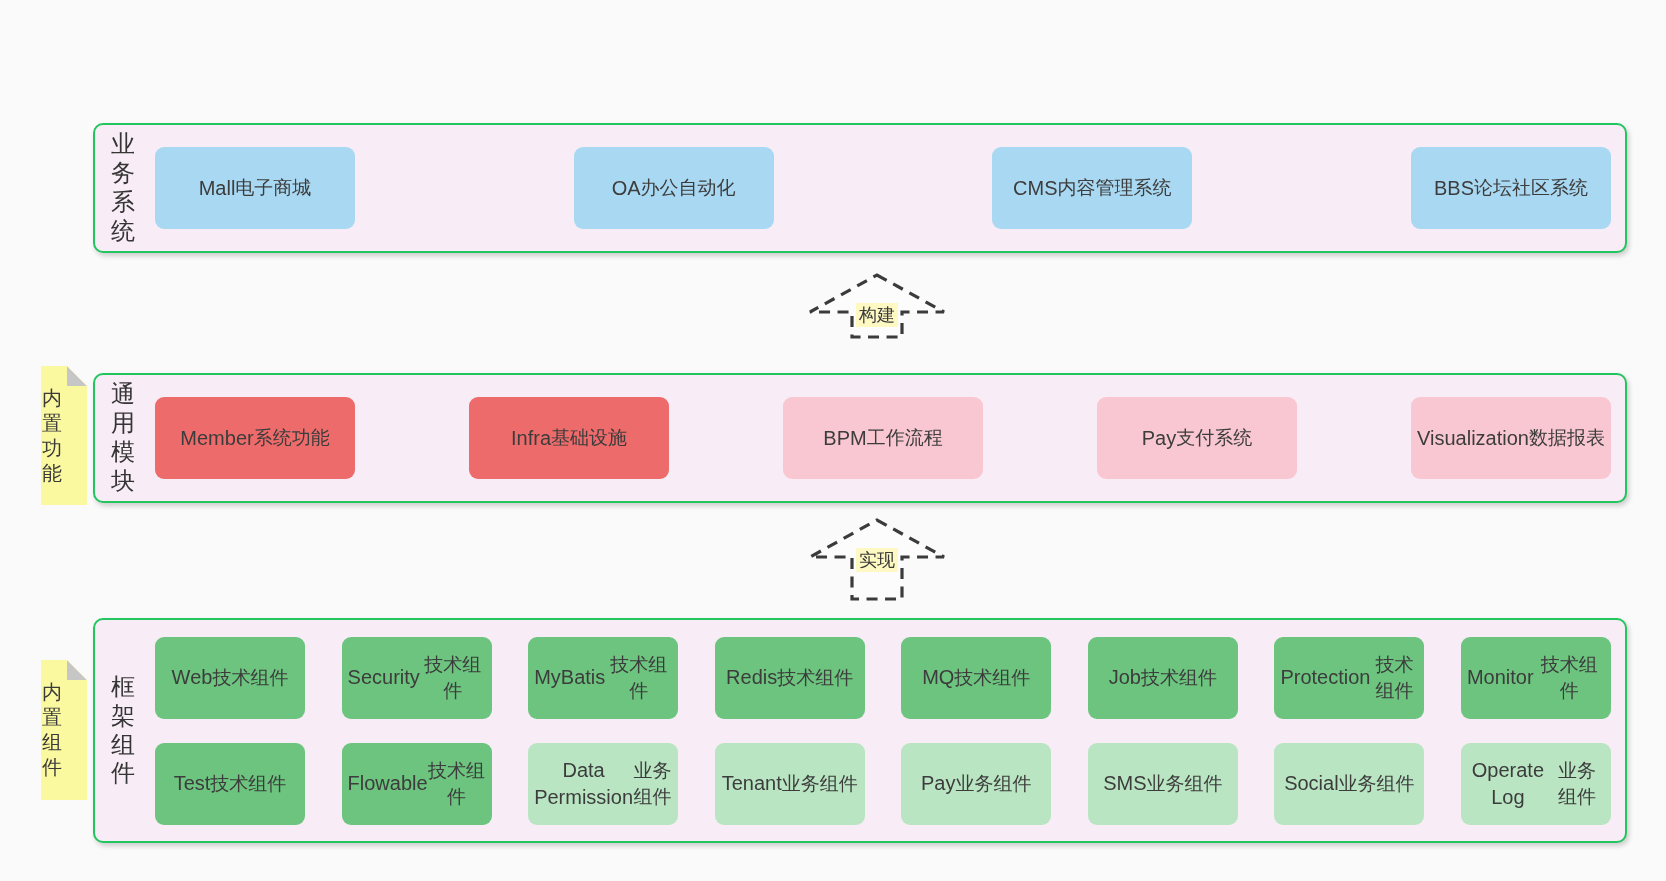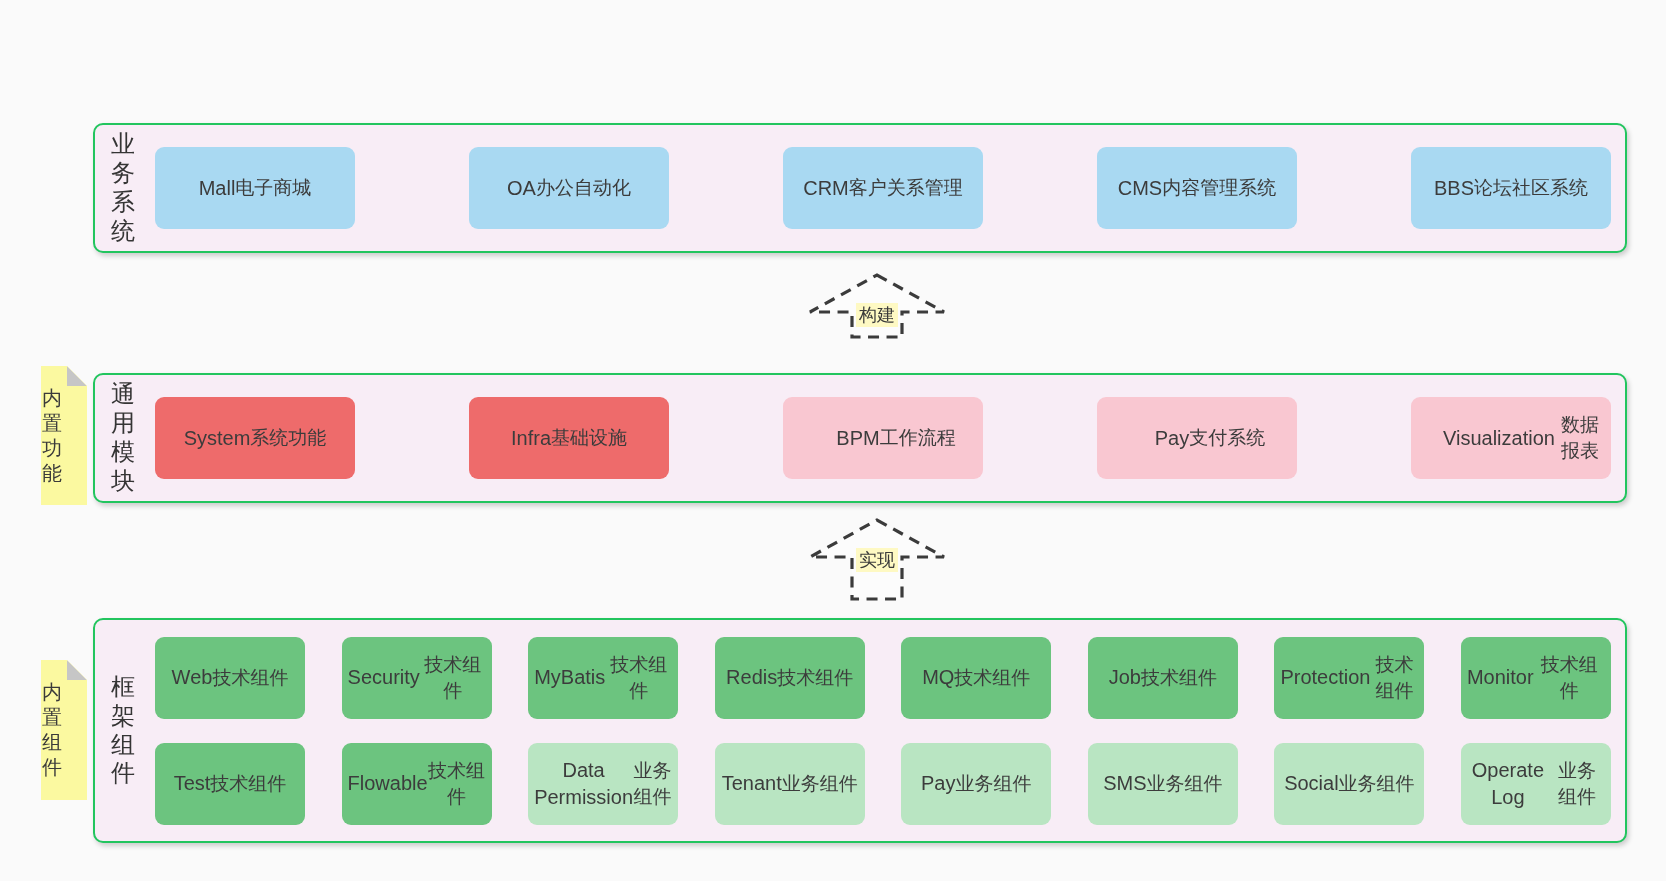--- a/index.html
+++ b/index.html
@@ -37,21 +37,21 @@
     box-sizing:border-box; border-radius:9px;
     display:flex; flex-direction:row; align-items:center; justify-content:center;
     text-align:center; padding:2px 6px;
   }
   #panel-business .box, #panel-modules .box { width:200px; height:82px; }
   #panel-components .box { width:150px; height:82px; }
   .box-name { font-size:20px; line-height:1.35; }
   .box-desc { font-size:19px; line-height:1.35; }
   .v-blue       { background:#a9d9f2; }
   .v-red        { background:#ee6b6b; }
-  .v-pink       { background:#f9c7d1;padding-left:32px; }
+  .v-pink       { background:#f9c7d1; }
   .v-green      { background:#6cc47f; }
   .v-lightgreen { background:#b9e5c2; }
 
   
   .note {
     position:absolute; left:41px; width:46px; background:#fbf9a0;
     clip-path:polygon(0 0, calc(100% - 20px) 0, 100% 20px, 100% 100%, 0 100%);
     display:flex; align-items:center; justify-content:flex-start;
   }
   .note::before {
@@ -91,24 +91,20 @@
       <div class="boxes">
           <div class="box v-blue">
             <div class="box-name">Mall</div>
             <div class="box-desc">电子商城</div>
           </div>
           <div class="box v-blue">
             <div class="box-name">OA</div>
             <div class="box-desc">办公自动化</div>
           </div>
           <div class="box v-blue">
-            <div class="box-name">CRM</div>
-            <div class="box-desc">客户关系管理</div>
-          </div>
-          <div class="box v-blue">
             <div class="box-name">CMS</div>
             <div class="box-desc">内容管理系统</div>
           </div>
           <div class="box v-blue">
             <div class="box-name">BBS</div>
             <div class="box-desc">论坛社区系统</div>
           </div>
         </div>
     </div>
   </section>
@@ -121,21 +117,21 @@
   </div>
 
   <div class="note" id="note-features">
     <span class="note-text">内置功能</span>
   </div>
   <section class="panel" id="panel-modules">
     <div class="vlabel">通用模块</div>
     <div class="boxes-wrap">
       <div class="boxes">
           <div class="box v-red">
-            <div class="box-name">System</div>
+            <div class="box-name">Member</div>
             <div class="box-desc">系统功能</div>
           </div>
           <div class="box v-red">
             <div class="box-name">Infra</div>
             <div class="box-desc">基础设施</div>
           </div>
           <div class="box v-pink">
             <div class="box-name">BPM</div>
             <div class="box-desc">工作流程</div>
           </div>

